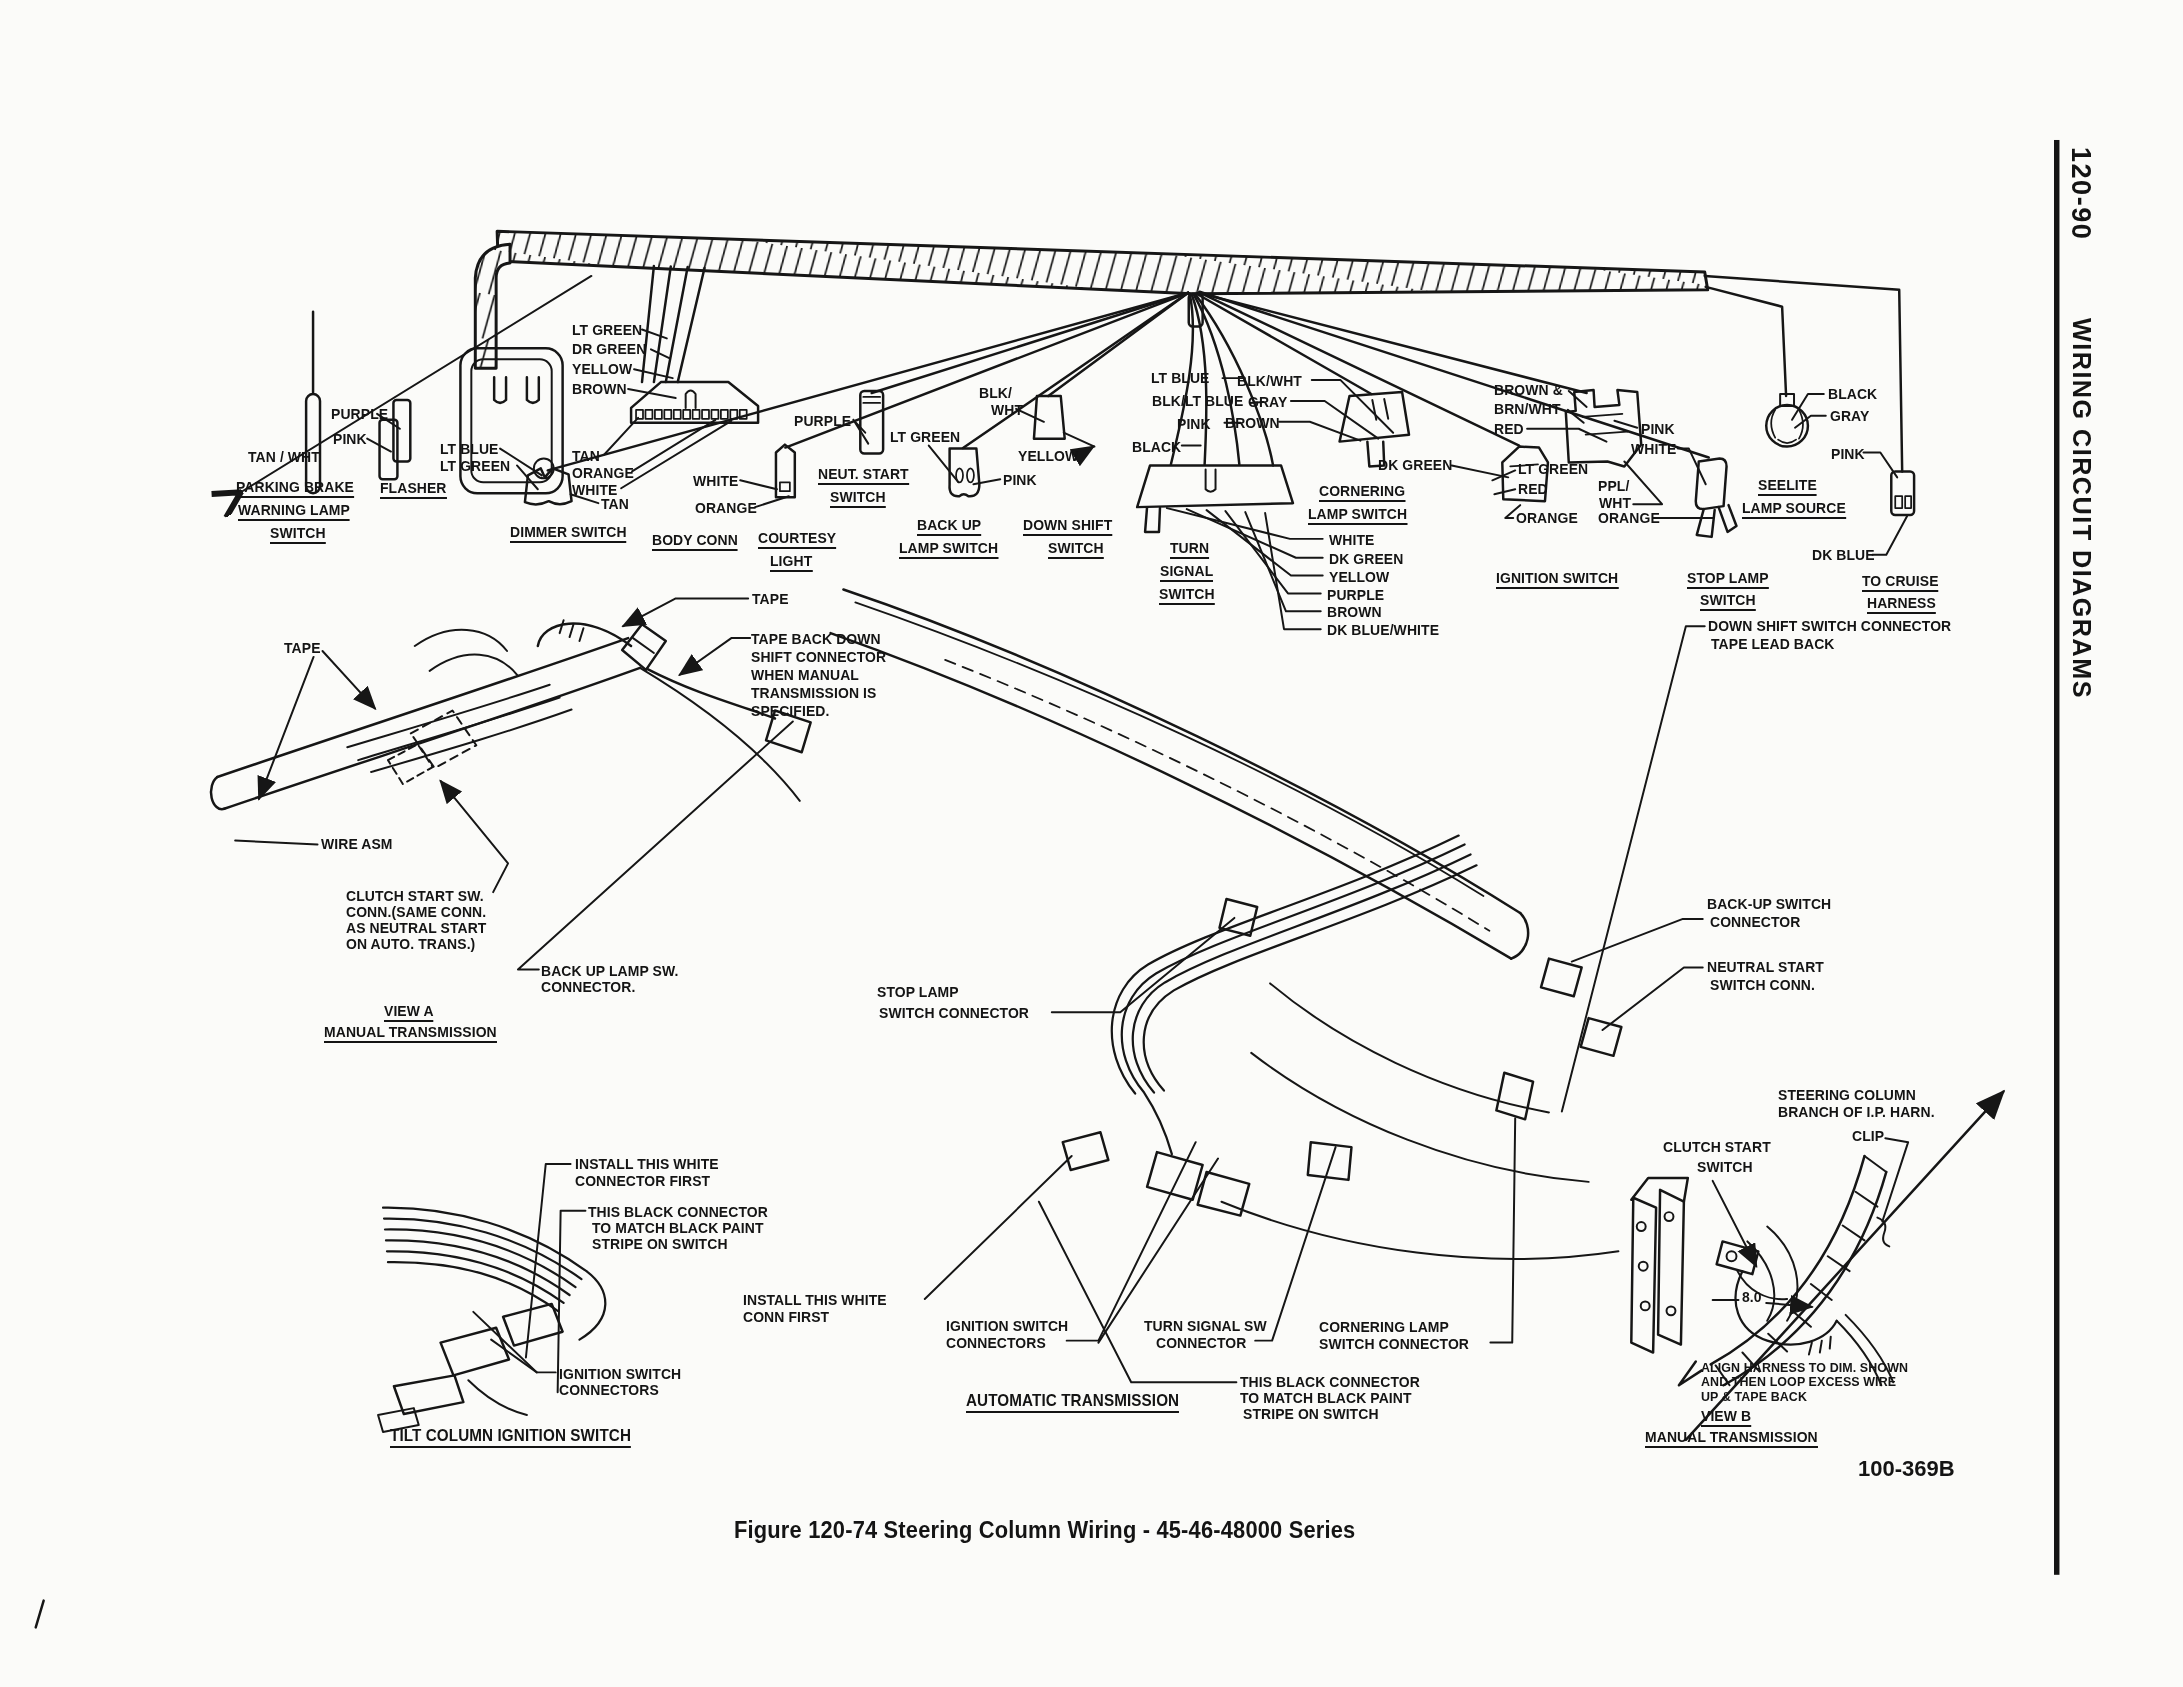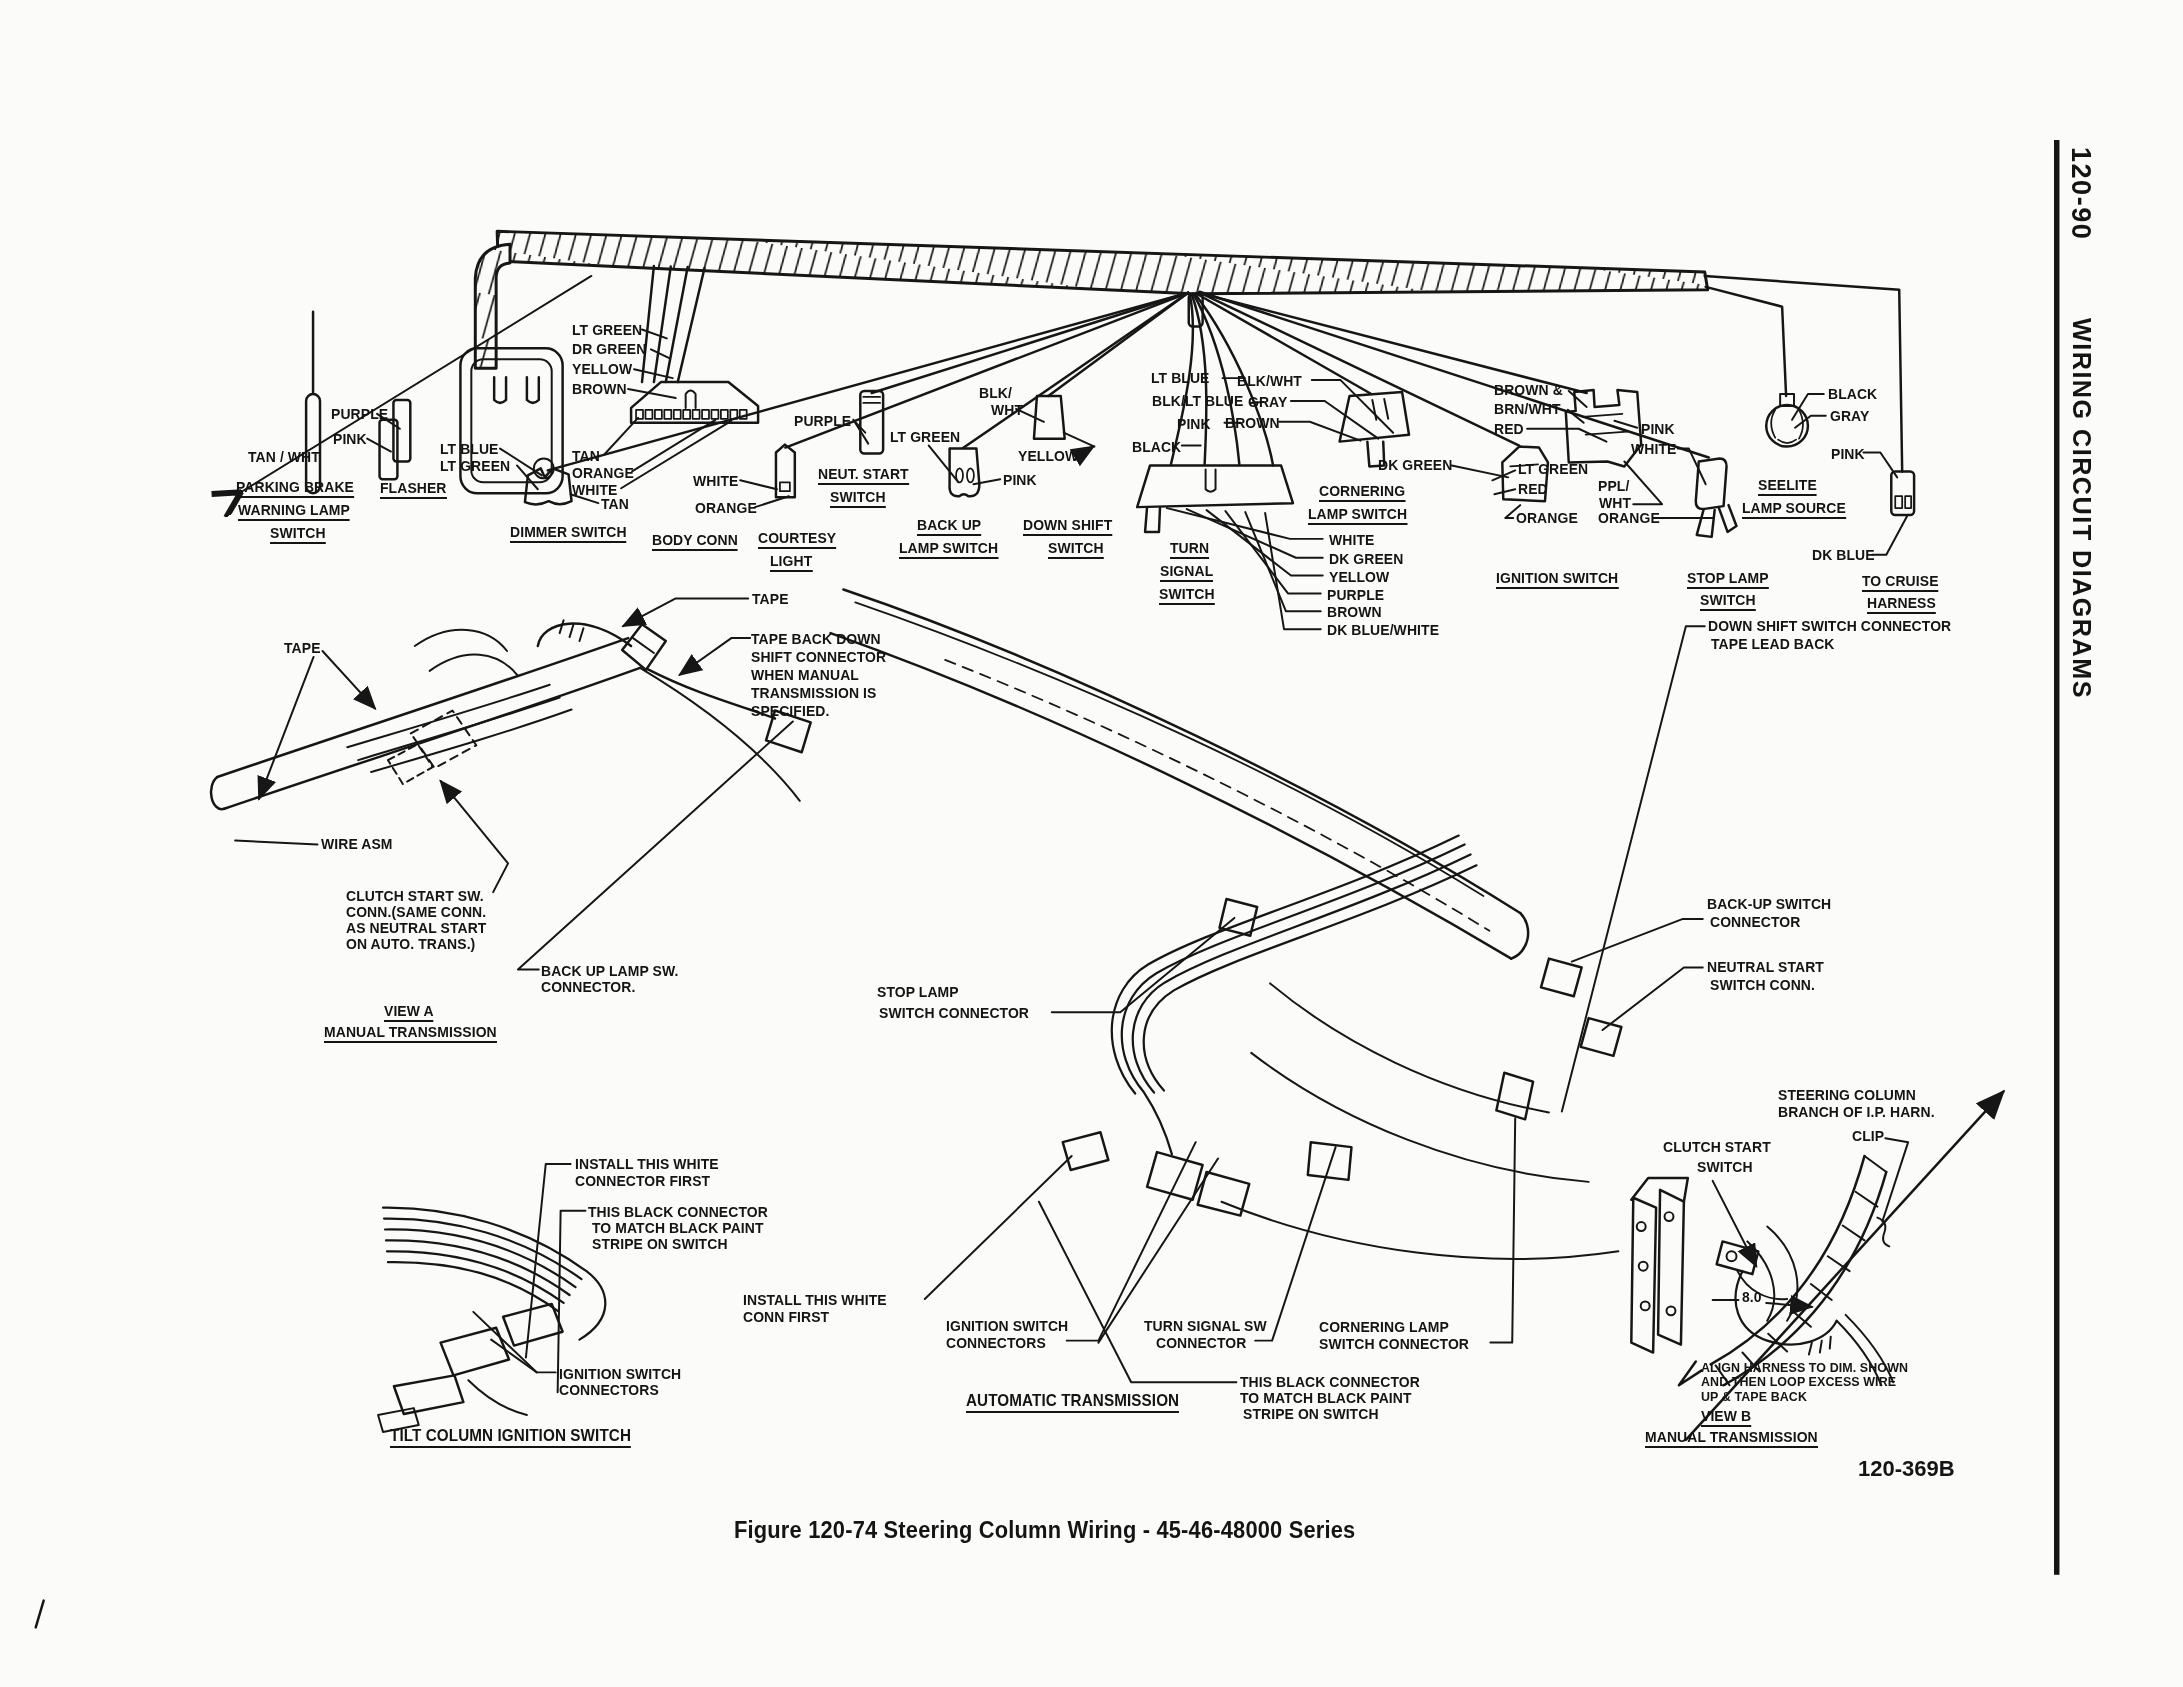--- a/index.html
+++ b/index.html
@@ -289,21 +289,21 @@
         <path d="M3560,2626 L3652,2634" marker-end="url(#ar)"></path>
       </g>
     </g>
   </g>
 </svg>
 
 <div class="rot" style="left:2097px;top:147px">120-90</div>
 <div class="rot" style="left:2097px;top:318px;font-size:26px">WIRING CIRCUIT DIAGRAMS</div>
 
 <div class="cap" style="left:734px;top:1517px">Figure 120-74 Steering Column Wiring - 45-46-48000 Series</div>
-<div class="fig" style="left:1858px;top:1456px">120-369B</div>
+<div class="fig" style="left:1858px;top:1456px">100-369B</div>
 
 <div class="lbl" style="left:248px;top:449px">TAN / WHT</div>
 <div class="lbl u" style="left:236px;top:479px">PARKING BRAKE</div>
 <div class="lbl u" style="left:238px;top:502px">WARNING LAMP</div>
 <div class="lbl u" style="left:270px;top:525px">SWITCH</div>
 
 <div class="lbl" style="left:331px;top:406px">PURPLE</div>
 <div class="lbl" style="left:333px;top:431px">PINK</div>
 <div class="lbl u" style="left:380px;top:480px">FLASHER</div>
 

